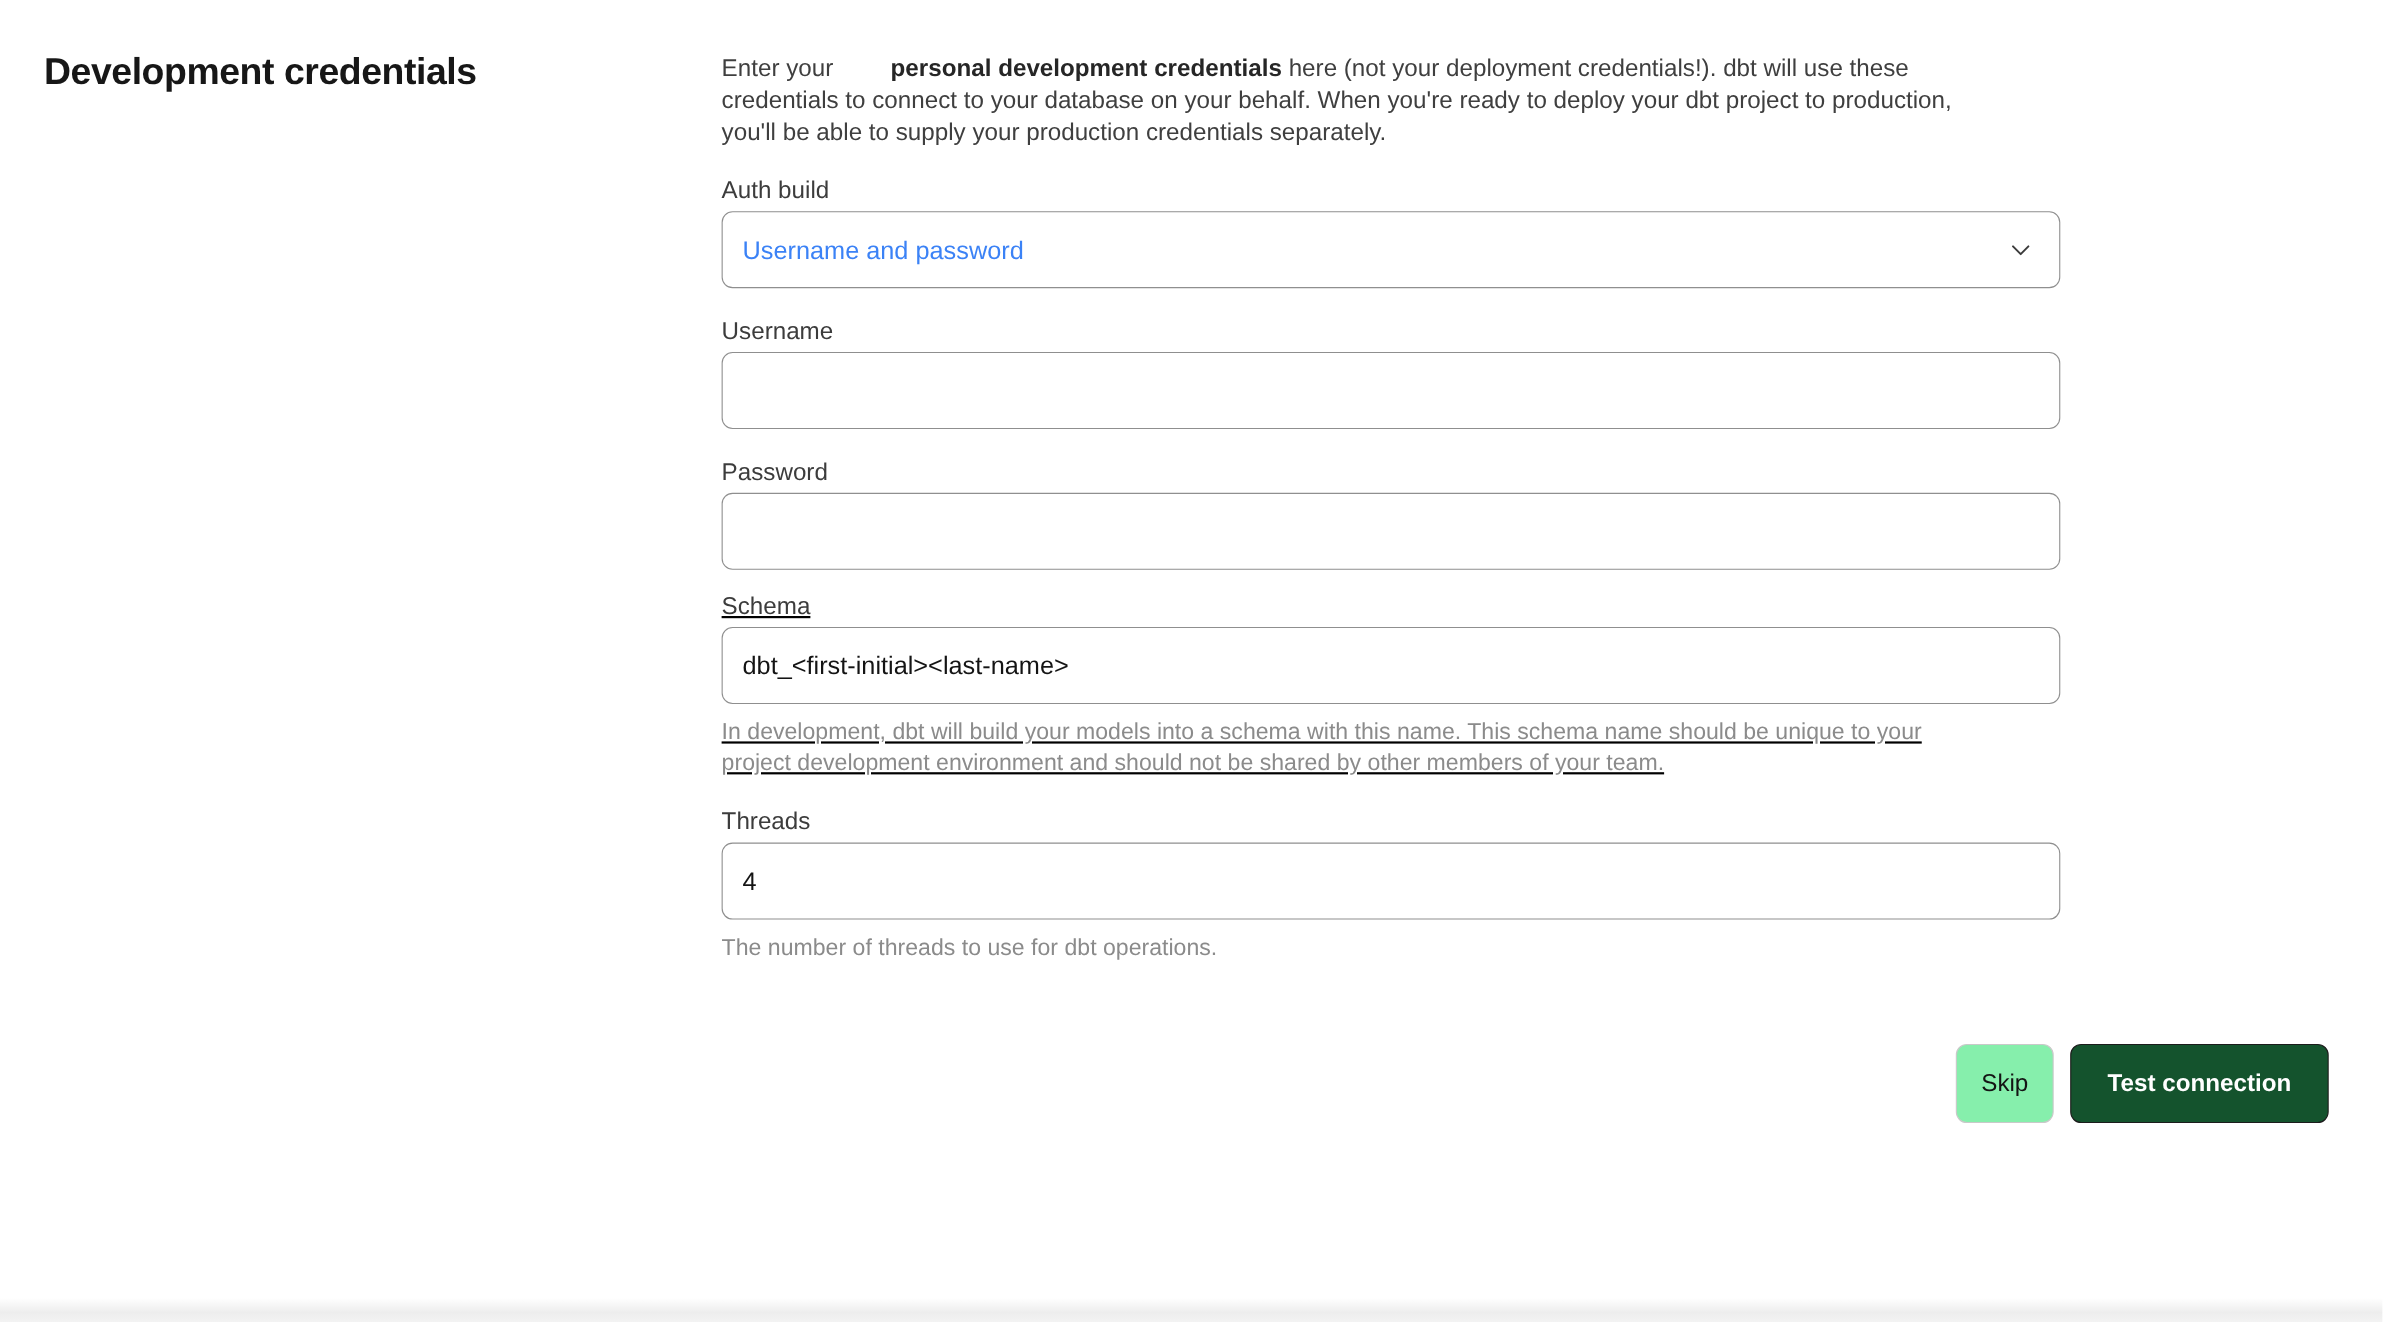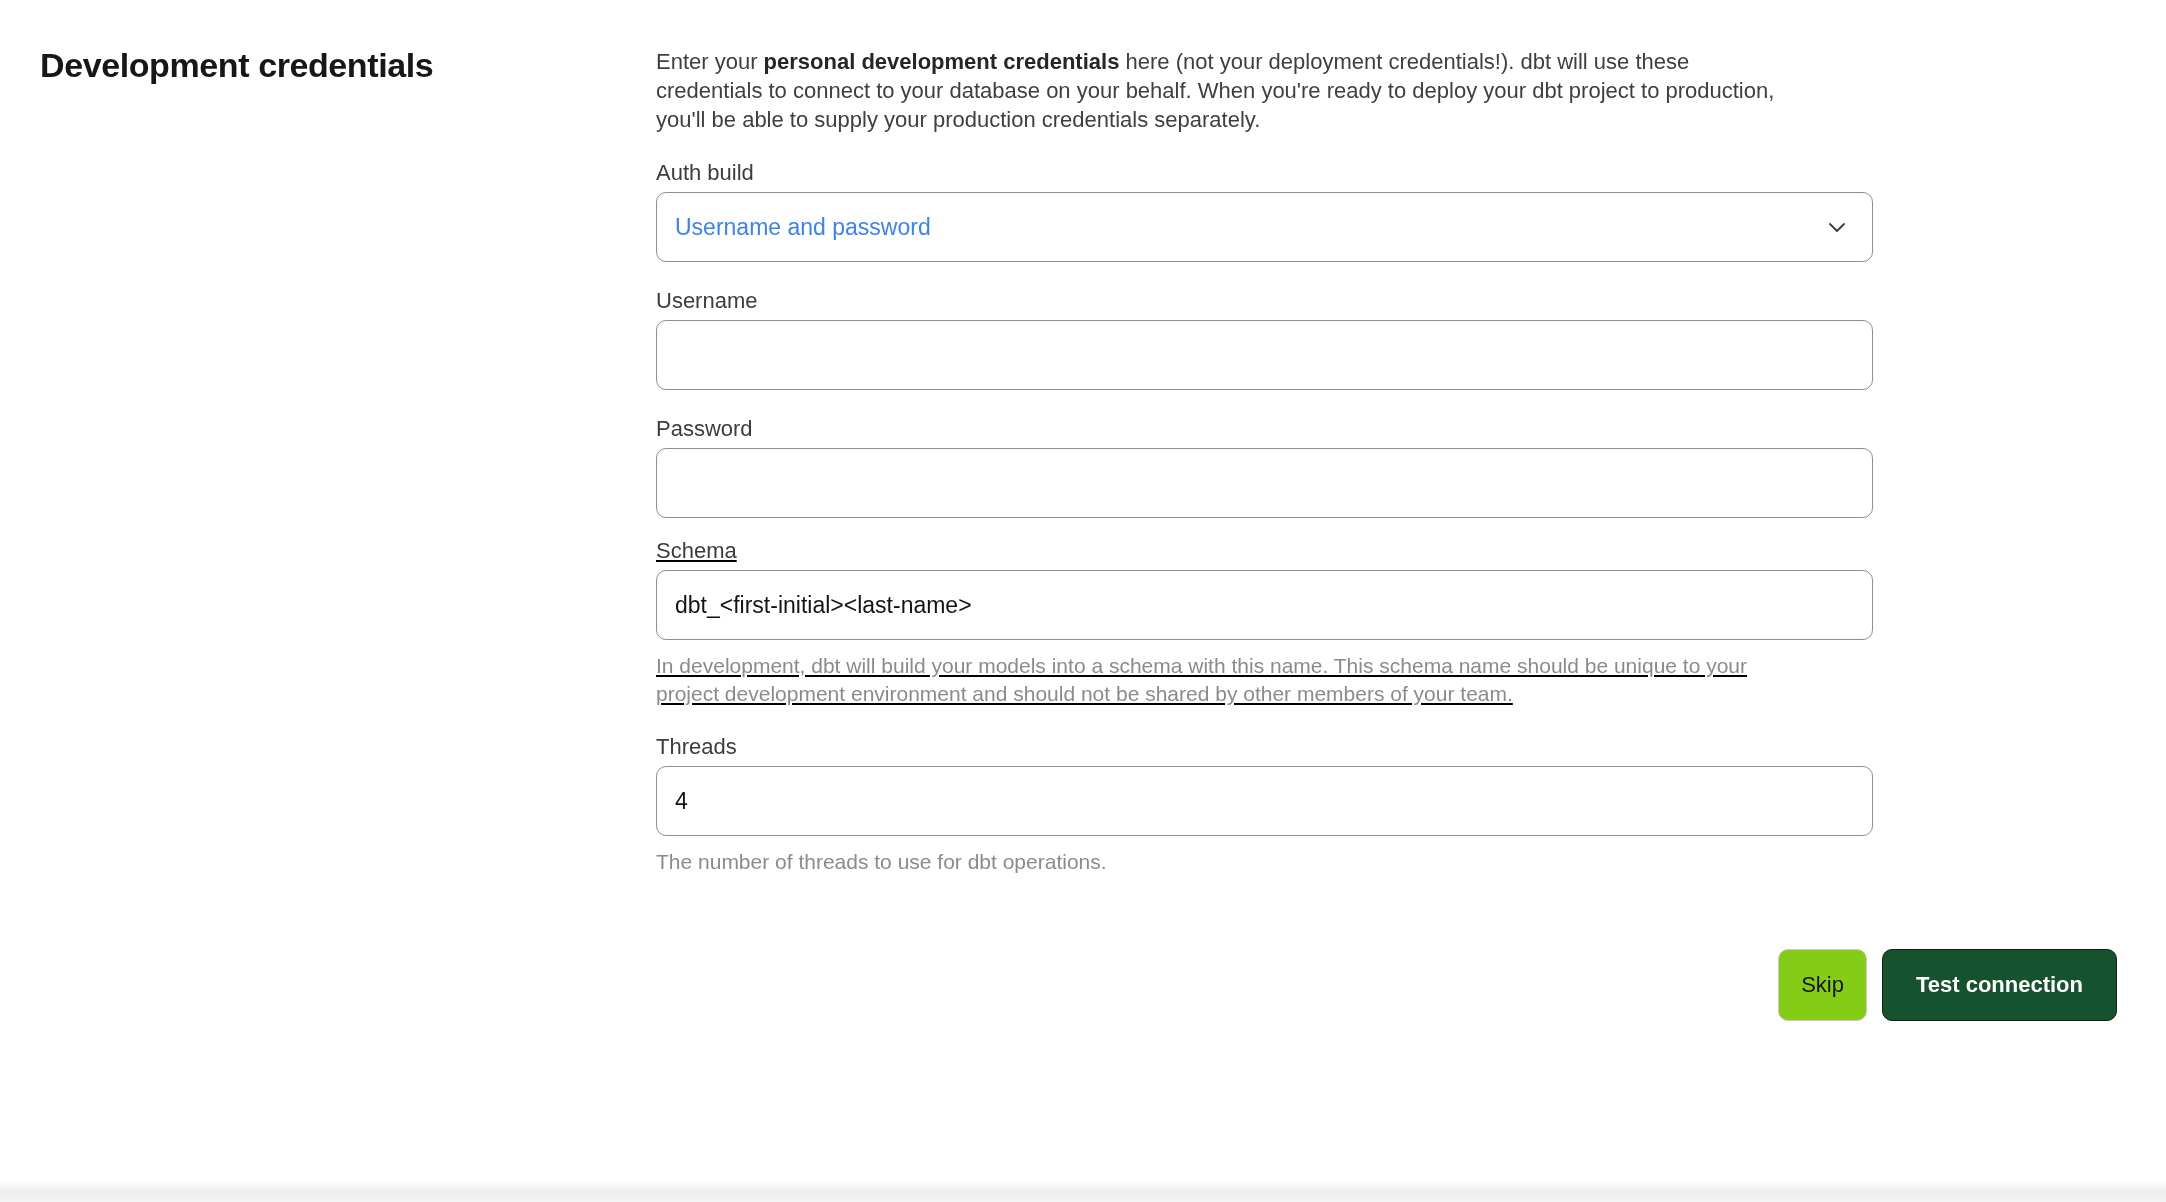--- a/index.html
+++ b/index.html
@@ -30,21 +30,21 @@
     flex: 1 1 auto;
     min-width: 0;
   }
   .intro {
     font-size: 22px;
     line-height: 29px;
     color: #3f3f3f;
     max-width: 1120px;
     margin-top: 3px;
   }
-  .intro b { color: #262626; font-weight: 700; }
+  .intro b { color: #262626; font-weight: 700; margin-left: 46px; }
   .field-group { margin-top: 27px; max-width: 1217px; }
   .field-group.schema-group { margin-top: 21px; text-decoration: underline; }
   .field-label {
     display: block;
     font-size: 22px;
     line-height: 24px;
     color: #3c3c3c;
     margin-bottom: 7px;
   }
   .text-input, .select-box {
@@ -86,21 +86,21 @@
     height: 72px;
     border-radius: 10px;
     font-family: "Liberation Sans", "DejaVu Sans", sans-serif;
     font-size: 22px;
     display: inline-flex;
     align-items: center;
     justify-content: center;
     cursor: pointer;
   }
   .btn-secondary {
-    background: #84cc16;
+    background: #86efac;
     border: 1px solid #c9c9c9;
     color: #141414;
     font-weight: 500;
     padding: 0 22px;
   }
   .btn-primary {
     background: #14532d;
     border: 1px solid #1c1c1c;
     color: #ffffff;
     font-weight: 700;

